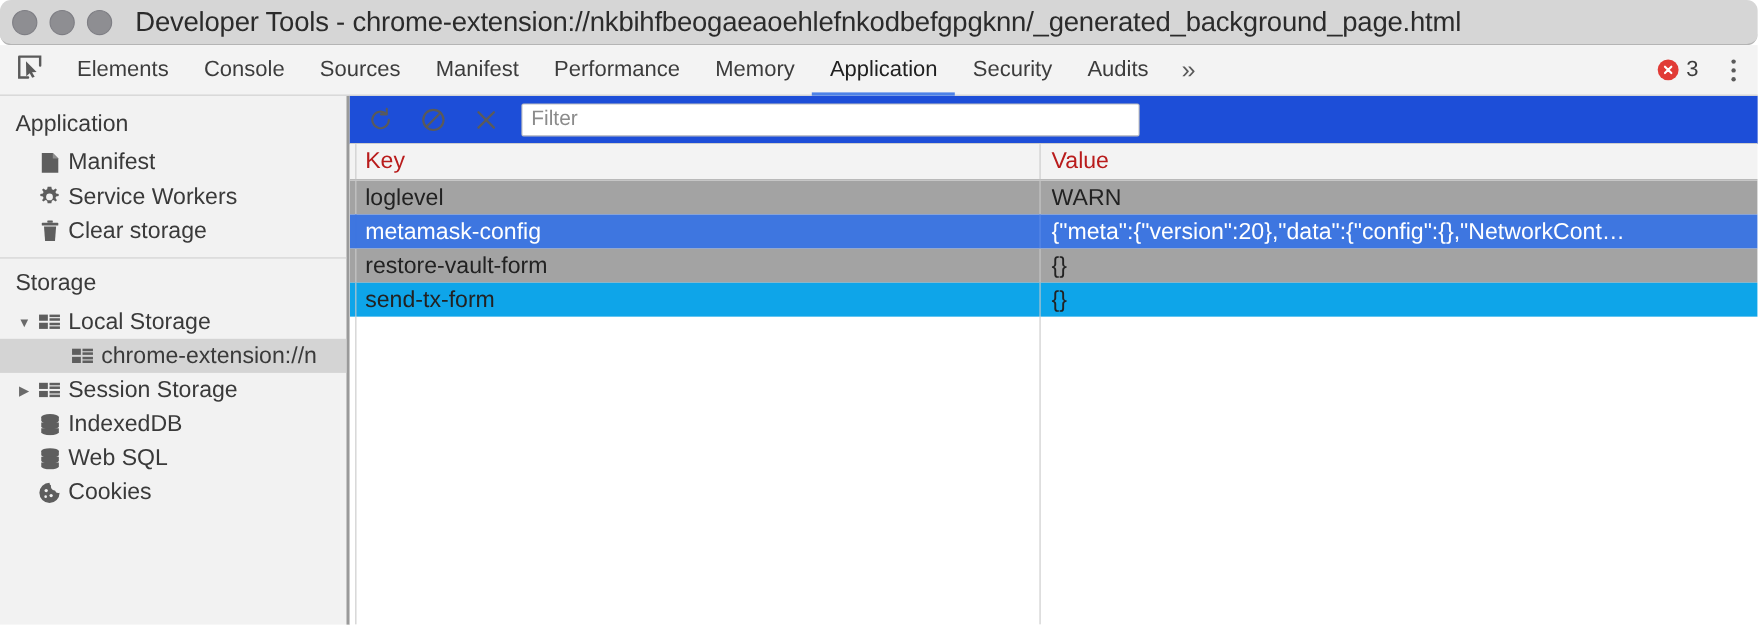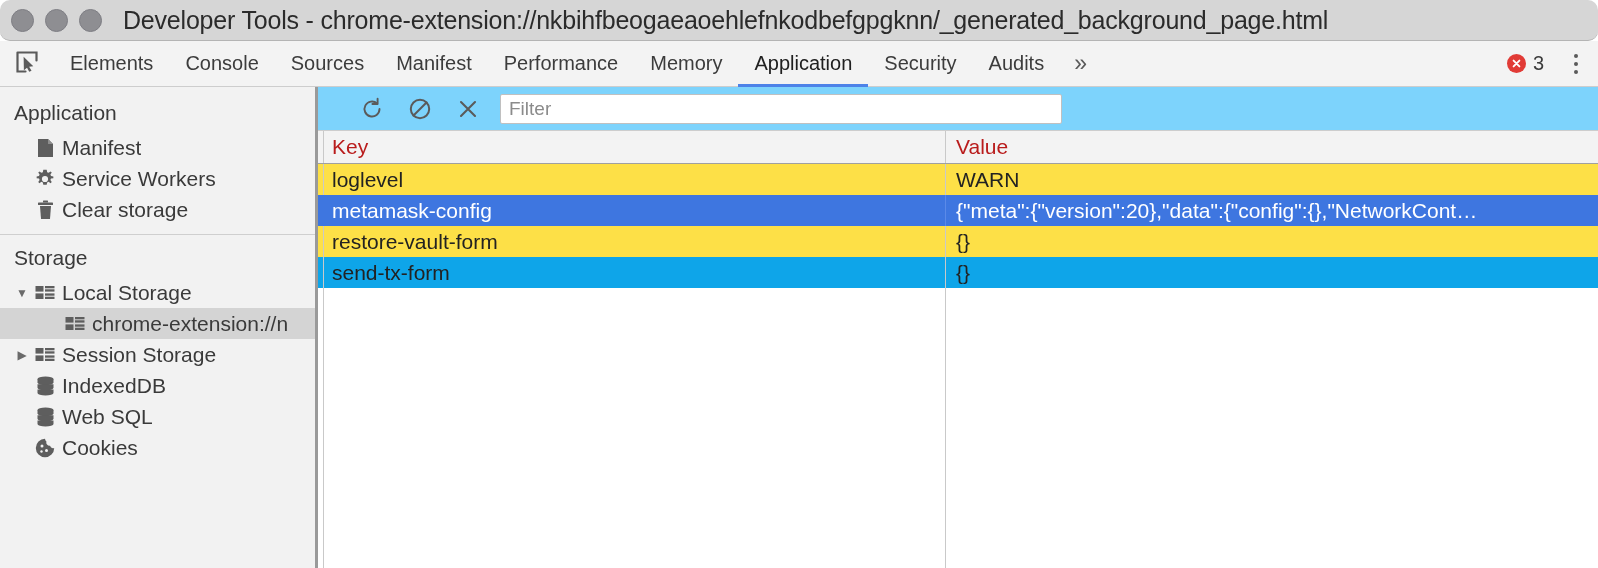--- a/index.html
+++ b/index.html
@@ -216,25 +216,25 @@
   .main {
     flex: 1 1 auto;
     display: flex;
     flex-direction: column;
     min-width: 0;
     background: #ffffff;
   }
   .panel-toolbar {
     height: 44px;
     flex: 0 0 44px;
-    background: #7dd3fc;
+    background: #1d4ed8;
     border-bottom: 1px solid #cdcdcd;
     display: flex;
     align-items: center;
-    padding: 0 10px 0 30px;
+    padding: 0 10px 0 4px;
     box-sizing: border-box;
     gap: 0px;
   }
   .tb-btn {
     width: 48px;
     height: 40px;
     display: flex;
     align-items: center;
     justify-content: center;
     flex: 0 0 48px;
@@ -313,21 +313,21 @@
     flex-direction: column;
   }
   .row {
     display: flex;
     height: 31px;
     flex: 0 0 31px;
     box-sizing: border-box;
     font-size: 21px;
     color: #222222;
     cursor: default;
-    background: #fde047;
+    background: #a3a3a3;
   }
   .row.alt {
     background: #0ea5e9;
   }
   .row.selected {
     background: #3e76e0;
     color: #ffffff;
   }
   .row .cell-text {
     white-space: nowrap;

